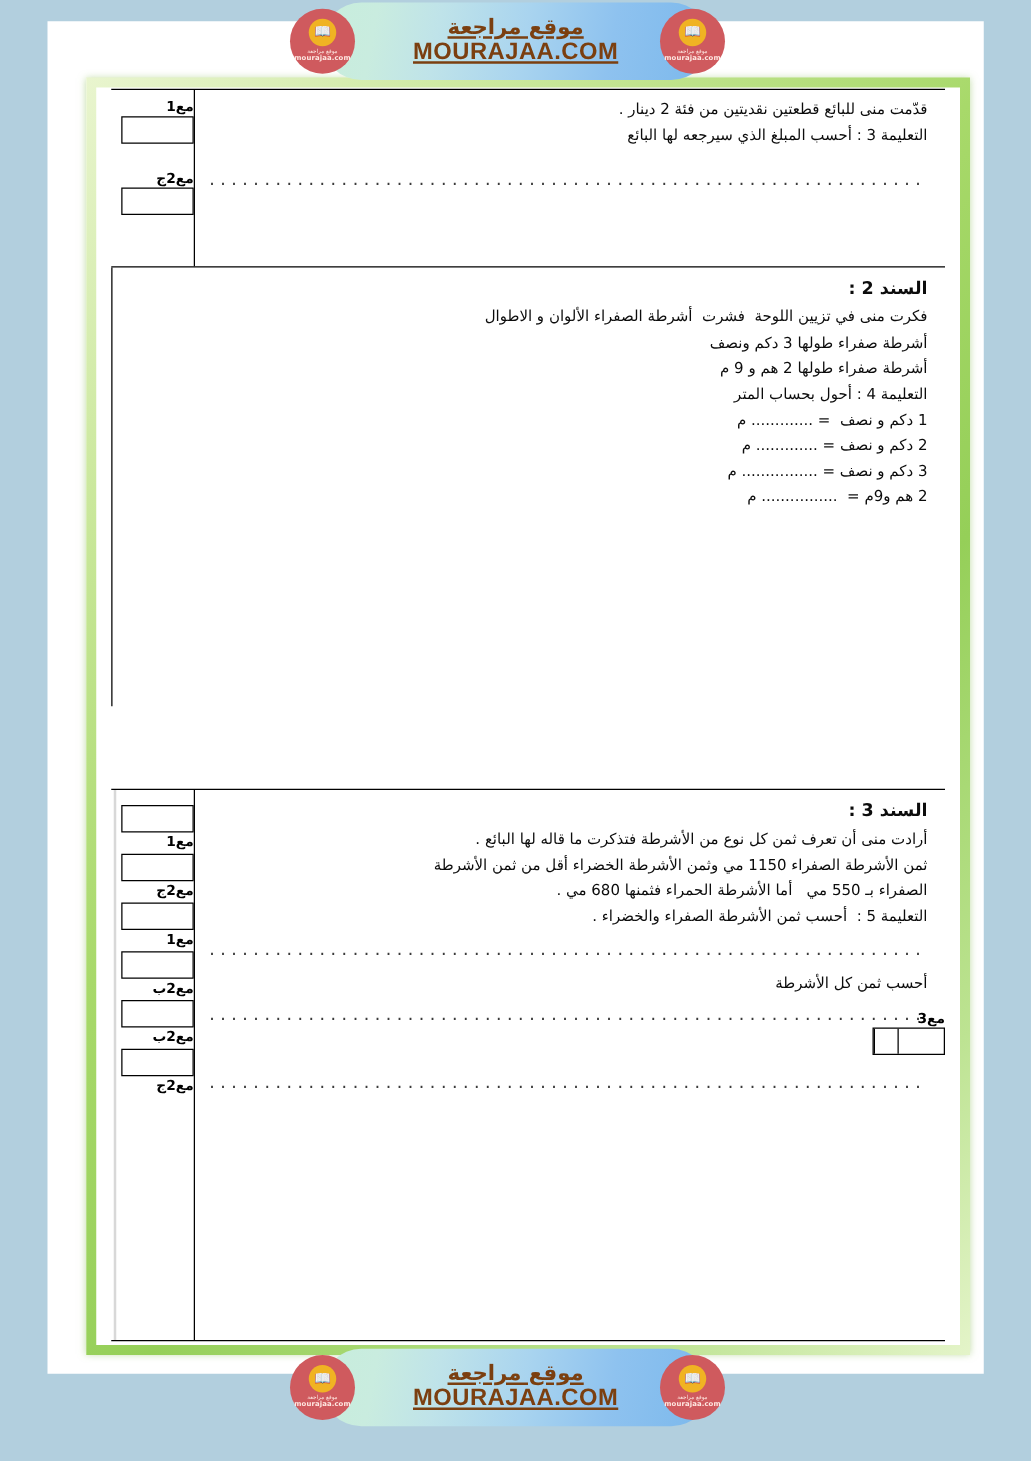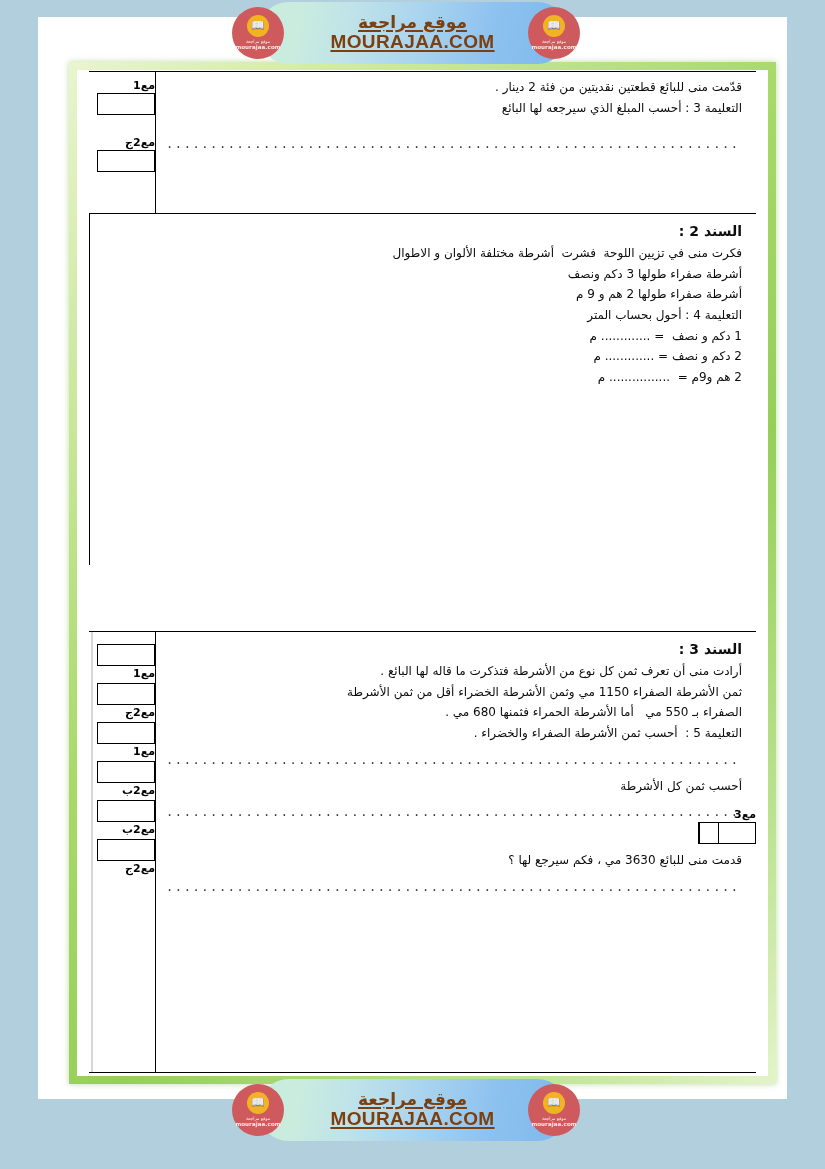--- a/index.html
+++ b/index.html
@@ -277,26 +277,27 @@
           <div class="mark" style="margin-top:22px;">
             <div class="mark-tag">مع2ج</div>
             <div class="mark-box"></div>
           </div>
         </div>
       </div>
 
       <div class="block" style="height:418px;flex-direction:column;">
         <div class="block-body">
           <div class="txt label">السند 2 :</div>
-          <div class="txt">فكرت منى في تزيين اللوحة  فشرت  أشرطة مختلفة الألوان و الاطوال</div>
+          <div class="txt">فكرت منى في تزيين اللوحة  فشرت  أشرطة الصفراء الألوان و الاطوال</div>
           <div class="txt indent">أشرطة صفراء طولها 3 دكم ونصف</div>
           <div class="txt indent">أشرطة صفراء طولها 2 هم و 9 م</div>
           <div class="txt bold indent">التعليمة 4 : أحول بحساب المتر</div>
           <div class="txt indent2">1 دكم و نصف  = ............. م</div>
           <div class="txt indent2">2 دكم و نصف = ............. م</div>
+          <div class="txt indent2">3 دكم و نصف = ................ م</div>
           <div class="txt indent2">2 هم و9م =  ................ م</div>
         </div>
         <div class="block-marks">
           <div class="mark marks-abs" style="top:244px;">
             <div class="mark-tag">مع3</div>
             <div class="mark-box split">
               <span></span>
               <span></span>
               <span></span>
             </div>
@@ -312,21 +313,20 @@
           <div class="txt">ثمن الأشرطة الصفراء 1150 مي وثمن الأشرطة الخضراء أقل من ثمن الأشرطة</div>
           <div class="txt">الصفراء بـ 550 مي   أما الأشرطة الحمراء فثمنها 680 مي .</div>
           <div class="txt">التعليمة 5 :  أحسب ثمن الأشرطة الصفراء والخضراء .</div>
           <div class="spacer-sm"></div>
           <div class="dots">...........................................................................................................................................</div>
           <div class="spacer-sm"></div>
           <div class="txt center-ish">أحسب ثمن كل الأشرطة</div>
           <div class="spacer-sm"></div>
           <div class="dots">...........................................................................................................................................</div>
           <div class="spacer-lg"></div>
-          <div class="txt center-ish">قدمت منى للبائع 3630 مي ، فكم سيرجع لها ؟</div>
           <div class="spacer-sm"></div>
           <div class="dots">...........................................................................................................................................</div>
         </div>
         <div class="block-marks">
           <div class="mark" style="margin-top:8px;">
             <div class="mark-box"></div>
             <div class="mark-tag" style="margin-top:2px;">مع1</div>
           </div>
           <div class="mark" style="margin-top:2px;">
             <div class="mark-box"></div>

